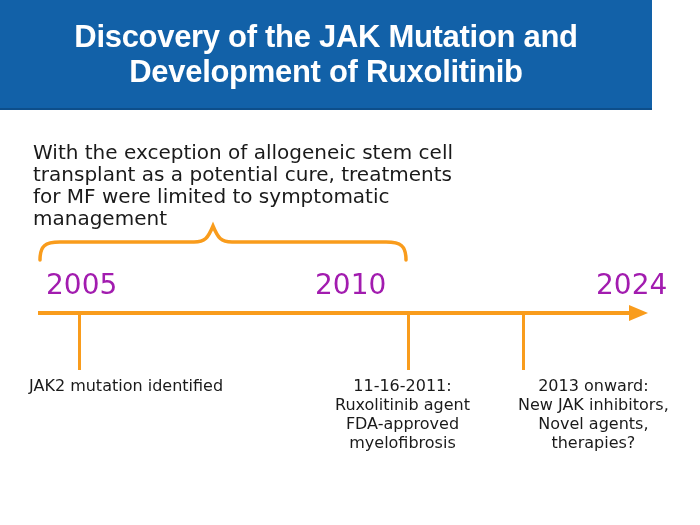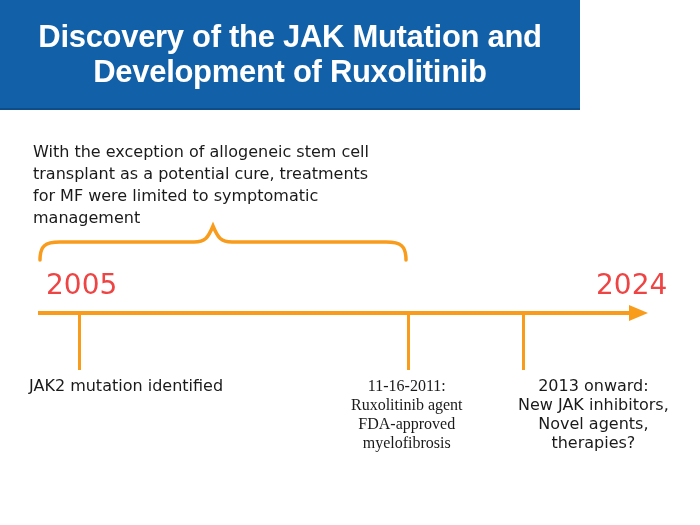--- a/index.html
+++ b/index.html
@@ -1,56 +1,56 @@
 <!DOCTYPE html>
 <html style="--banner-blue: #1261A8; --accent-orange: #F99C1C; --title-text: #FFFFFF; --body-text: #1A1A1A;"><head>
 <meta charset="utf-8">
 <style>
   html,body{margin:0;padding:0;background:#fff;}
   .slide{
     position:relative;width:700px;height:525px;background:#fff;overflow:hidden;
     font-family:"DejaVu Sans",sans-serif;color:#1a1a1a;
   }
   .banner{
-    position:absolute;left:0;top:0;width:580px;height:110px;box-sizing:border-box;
+    position:absolute;left:0;top:0;width:652px;height:110px;box-sizing:border-box;
     background:var(--banner-blue,#1261A8);
     border-bottom:2px solid #0d4e8a;
     display:flex;flex-direction:column;justify-content:center;align-items:center;
   }
   .banner .title-line{
     color:#fff;font-family:"Liberation Sans",sans-serif;font-weight:bold;
     font-size:31px;line-height:35px;letter-spacing:-0.3px;text-align:center;white-space:nowrap;
   }
   .annotation{
     position:absolute;left:33px;top:141px;
-    font-size:16px;line-height:22px;color:#1a1a1a;
+    font-size:20px;line-height:22px;color:#1a1a1a;
   }
   .annotation div{white-space:nowrap;}
   .brace-svg{position:absolute;left:36px;top:214px;width:374px;height:48px;}
   .year{
-    position:absolute;top:270px;font-size:28px;line-height:30px;color:#ef4444;
+    position:absolute;top:270px;font-size:28px;line-height:30px;color:#a21caf;
     font-family:"DejaVu Sans",sans-serif;white-space:nowrap;
   }
   .year-2005{left:46px;}
   .year-2010{left:315px;}
   .year-2015{left:596px;}
   .axis-svg{position:absolute;left:36px;top:304px;width:614px;height:18px;}
   .tick{
     position:absolute;top:315px;width:3px;height:55px;
     background:var(--accent-orange,#F99C1C);
   }
   .tick-1{left:78px;}
   .tick-2{left:407px;}
   .tick-3{left:522px;}
   .event-label{
     position:absolute;top:376px;font-size:16px;line-height:19px;color:#1a1a1a;text-align:center;
   }
   .event-label div{white-space:nowrap;}
   .event-1{left:29px;}
-  .event-2{left:351px;font-family:Liberation Serif, serif;}
+  .event-2{left:335px;}
   .event-3{left:518px;}
   .stroke-accent{stroke:var(--accent-orange,#F99C1C);}
   .fill-accent{fill:var(--accent-orange,#F99C1C);}
 </style>
 </head>
 <body>
 
 <div class="slide">
 
   <div class="banner">
@@ -69,20 +69,21 @@
     <path class="stroke-accent" d="M 4 46
              C 4 32, 9 28, 24 28
              L 158 28
              C 169 28, 172 24, 177 12
              C 182 24, 185 28, 196 28
              L 350 28
              C 365 28, 370 32, 370 46" fill="none" stroke-width="3.5" stroke-linecap="round"></path>
   </svg>
 
   <div class="year year-2005">2005</div>
+  <div class="year year-2010">2010</div>
   <div class="year year-2015">2024</div>
 
   <svg class="axis-svg" viewBox="0 0 614 18">
     <line class="stroke-accent" x1="2" y1="9" x2="596" y2="9" stroke-width="4"></line>
     <polygon class="fill-accent" points="593,1 612,9 593,17"></polygon>
   </svg>
 
   <div class="tick tick-1"></div>
   <div class="tick tick-2"></div>
   <div class="tick tick-3"></div>

